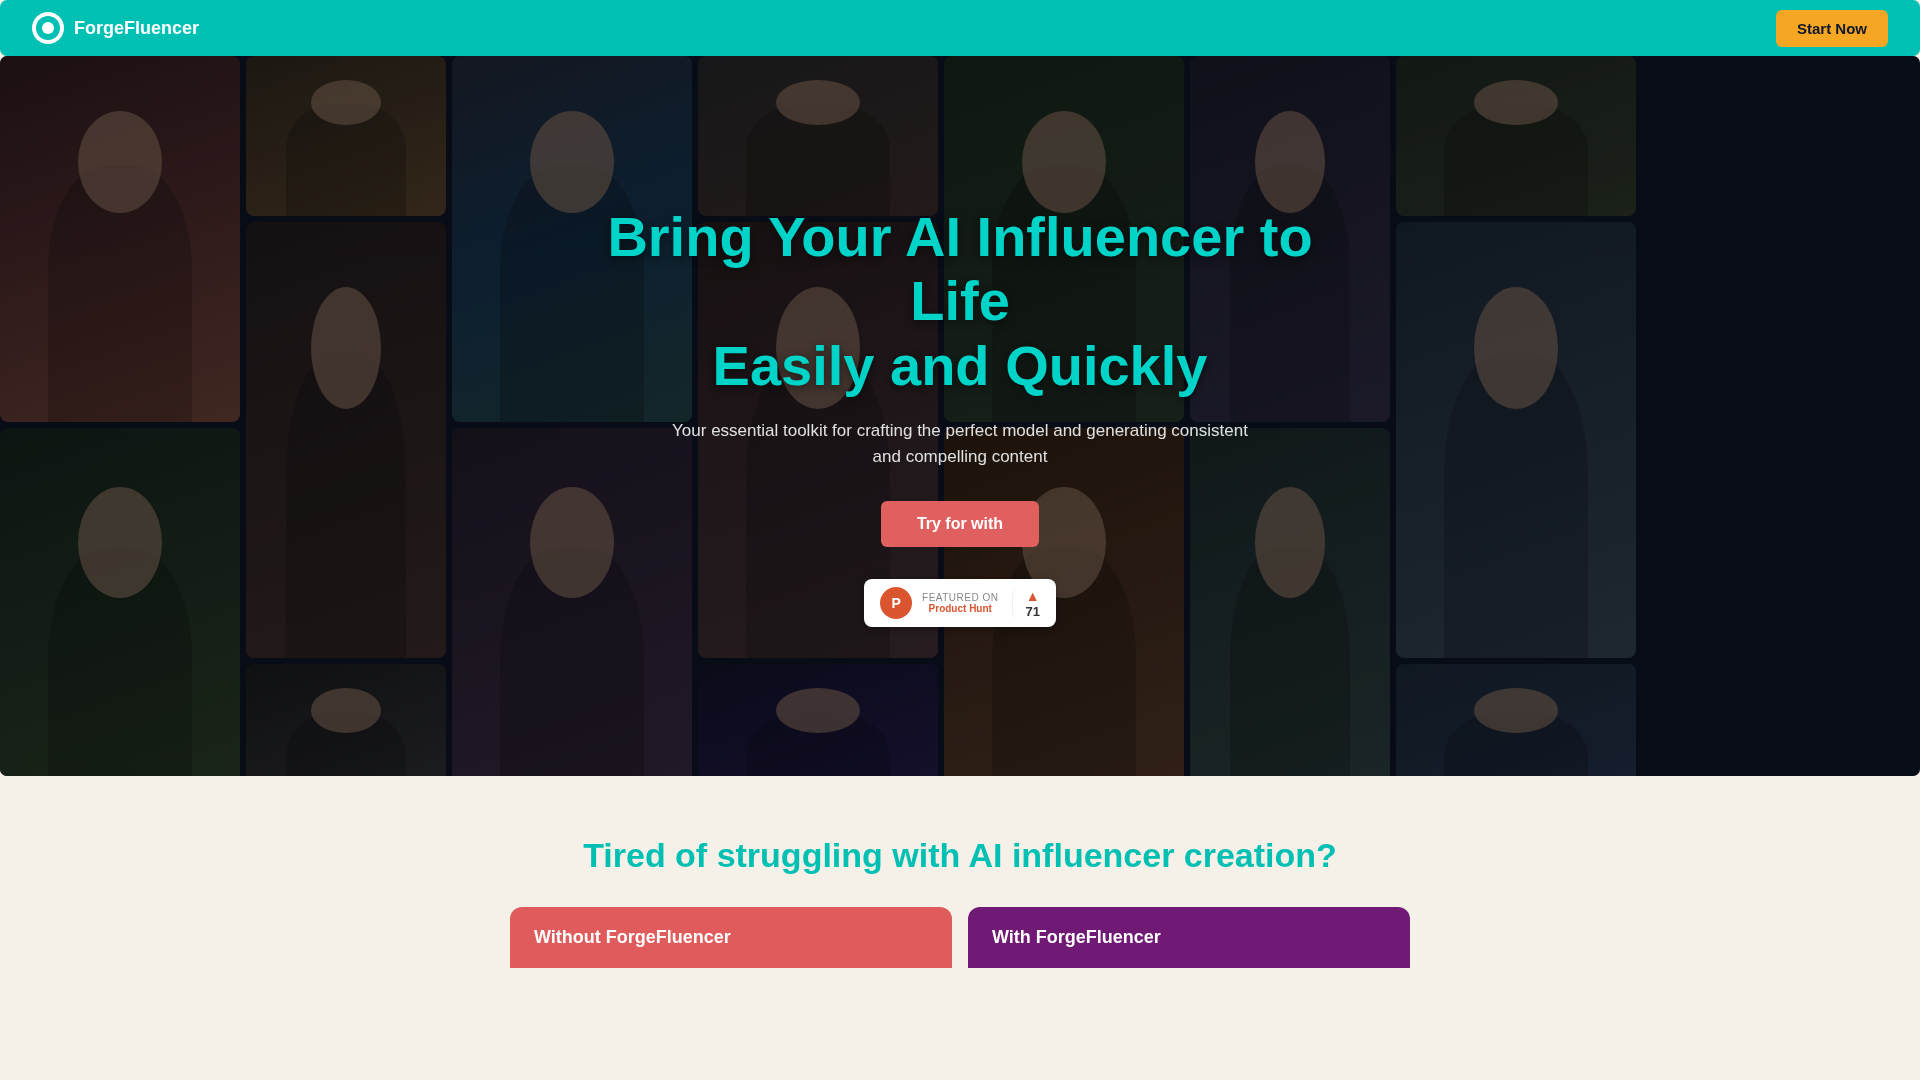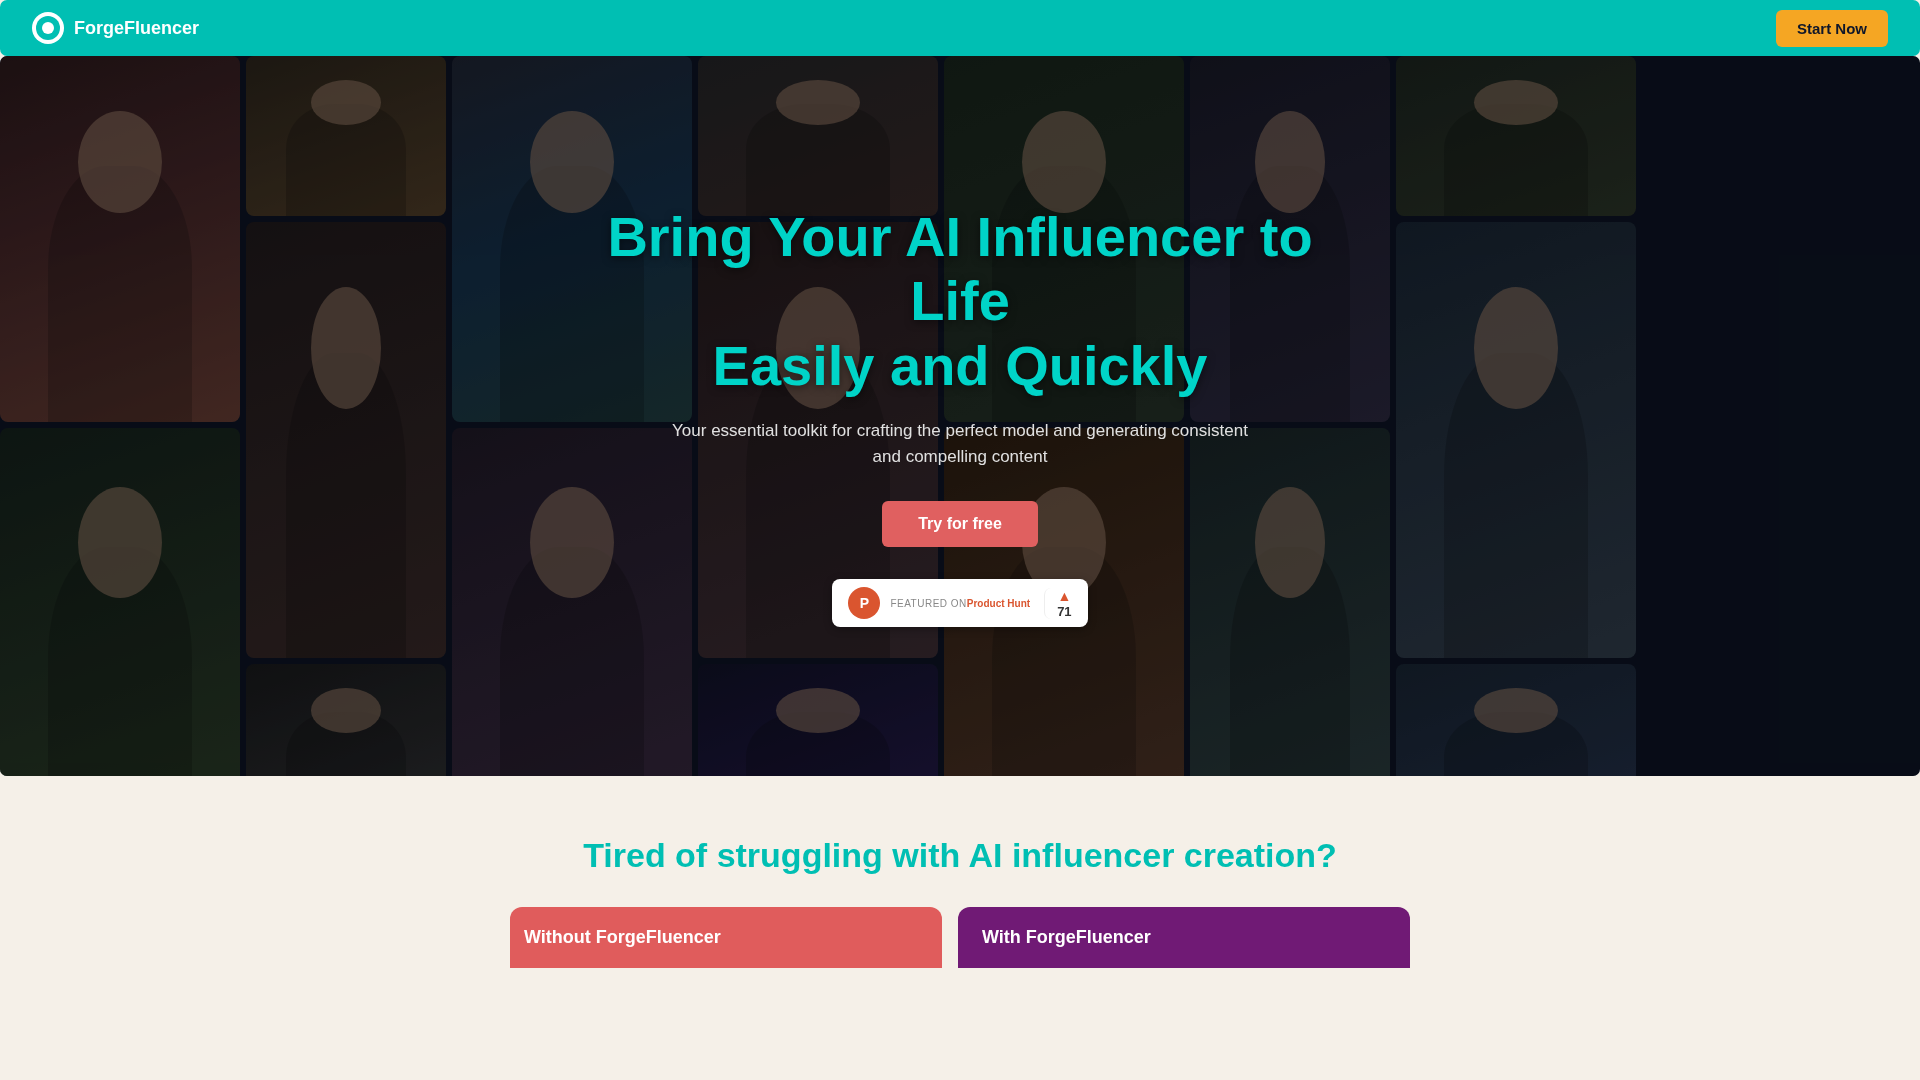--- a/index.html
+++ b/index.html
@@ -189,22 +189,21 @@
       width: 32px; height: 32px;
       background: #da552f;
       border-radius: 50%;
       display: flex; align-items: center; justify-content: center;
       color: white;
       font-weight: 700;
       font-size: 14px;
     }
     .ph-text {
       display: flex;
-      flex-direction: row;
-      align-items: flex-end;
+      flex-direction: column;
     }
     .ph-featured {
       font-size: 10px;
       color: #888;
       text-transform: uppercase;
       letter-spacing: 0.5px;
     }
     .ph-name {
       font-size: 10px;
       font-weight: 700;
@@ -247,21 +246,21 @@
       gap: 16px;
       margin-top: 32px;
       max-width: 900px;
       margin-left: auto;
       margin-right: auto;
     }
     .card-without {
       flex: 1;
       background: #e05c5c;
       border-radius: 12px 12px 0 0;
-      padding: 20px 14px;
+      padding: 20px 24px;
       text-align: left;
     }
     .card-with {
       flex: 1;
       background: #701a75;
       border-radius: 12px 12px 0 0;
       padding: 20px 24px;
       text-align: left;
     }
     .card-label {
@@ -306,21 +305,21 @@
   </div>
 
   <div class="hero-overlay"></div>
 
   <div class="hero-content">
     <h1 class="hero-title">
       <span>Bring Your AI Influencer to Life</span><br>
       <span>Easily and Quickly</span>
     </h1>
     <p class="hero-subtitle">Your essential toolkit for crafting the perfect model and generating consistent and compelling content</p>
-    <button class="try-free-btn">Try for free</button>
+    <button class="try-free-btn">Try for with</button>
 
     <div class="product-hunt-badge">
       <div class="ph-icon">P</div>
       <div class="ph-text">
         <span class="ph-featured">FEATURED ON</span>
         <span class="ph-name">Product Hunt</span>
       </div>
       <div class="ph-votes">
         <span class="ph-arrow">▲</span>
         <span class="ph-count">71</span>

